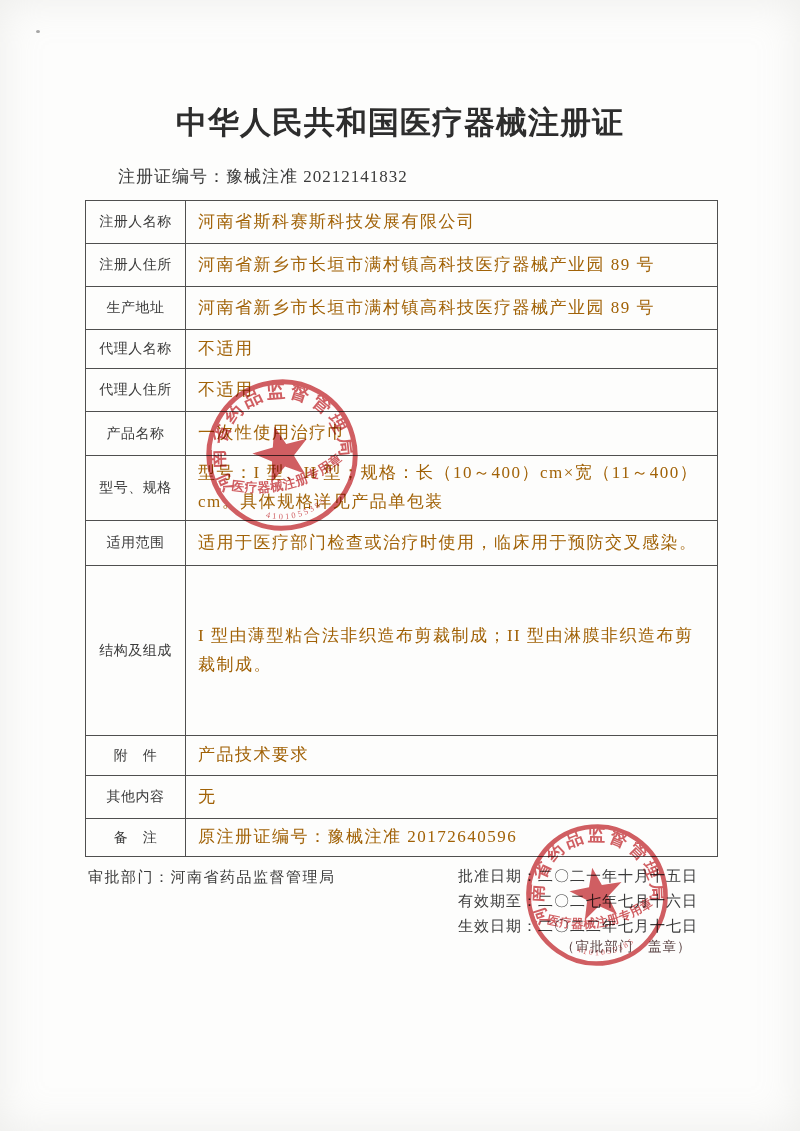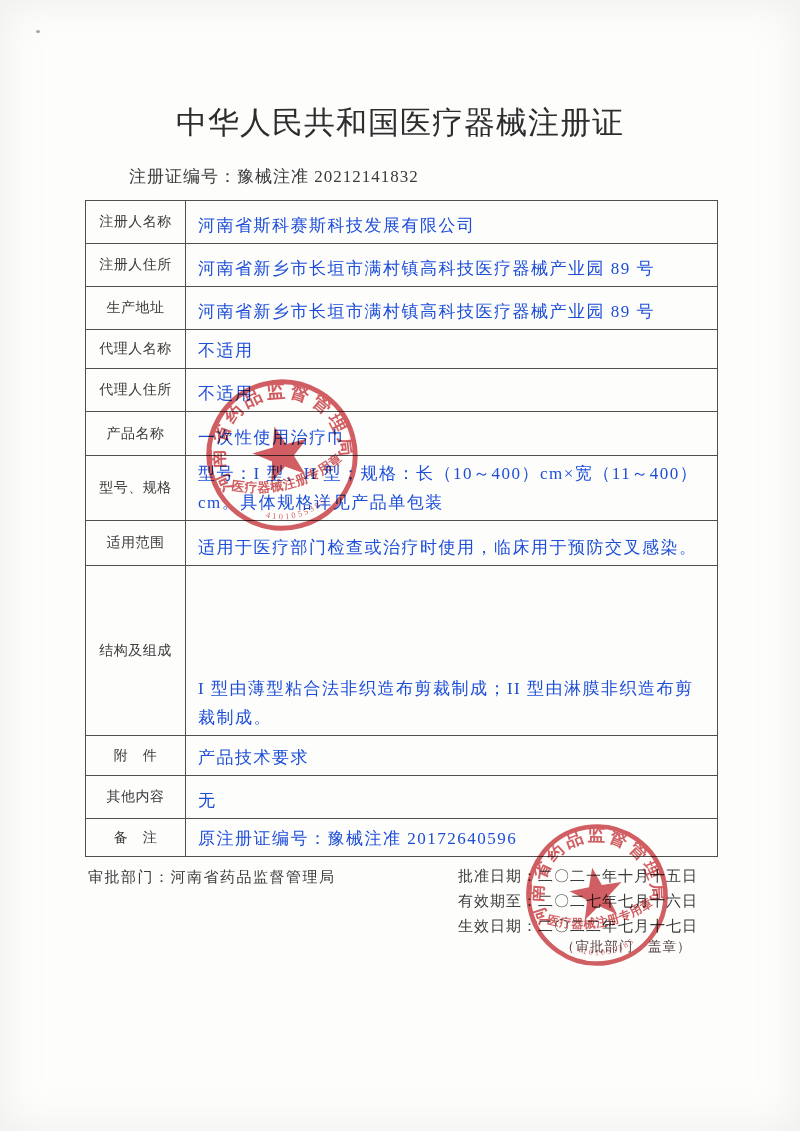--- a/index.html
+++ b/index.html
@@ -13,41 +13,41 @@
     position:absolute;inset:0;background:#fdfdfc;
     box-shadow:inset 0 0 40px rgba(190,190,188,.25);
     color:#3b3b3b;
   }
   .artifact-dot{
     position:absolute;left:36px;top:30px;width:4px;height:3px;
     background:#777;border-radius:50%;opacity:.65;
   }
   .doc-title{
     position:absolute;left:0;top:102px;width:100%;
-    text-align:center;font-size:31px;font-weight:normal;color:#2d2d2d;
+    text-align:center;font-size:31px;font-weight:bold;color:#2d2d2d;
     letter-spacing:1px;font-family:"Liberation Serif","DejaVu Serif",serif;
   }
   .cert-line{
-    position:absolute;left:118px;top:165px;font-size:17px;letter-spacing:1px;color:#3b3b3b;margin-left:11px;
+    position:absolute;left:118px;top:165px;font-size:17px;letter-spacing:1px;color:#3b3b3b;
   }
   .cert-table{
     position:absolute;left:85px;top:200px;width:631px;height:655px;
     border:1px solid #4f4f4f;box-sizing:content-box;
     display:flex;flex-direction:column;
   }
   .t-row{display:flex;box-sizing:border-box;border-bottom:1px solid #4f4f4f;}
   .t-row:last-child{border-bottom:none;}
   .t-label{
     width:100px;flex:0 0 100px;box-sizing:border-box;border-right:1px solid #4f4f4f;
     display:flex;align-items:center;justify-content:center;
     font-size:14px;letter-spacing:.5px;color:#3b3b3b;text-align:center;padding:0 2px;
   }
   .t-value{
-    flex:1;display:flex;align-items:flex-end;box-sizing:border-box;
-    padding:2px 8px 2px 12px;font-size:17px;letter-spacing:1.5px;line-height:1.7;color:#1d4ed8;
+    flex:1;display:flex;align-items:center;box-sizing:border-box;
+    padding:2px 8px 2px 12px;font-size:17px;letter-spacing:1.5px;line-height:1.7;color:#a16207;
   }
   .footer-dept{
     position:absolute;left:88px;top:868px;font-size:15px;letter-spacing:1.5px;color:#3b3b3b;
   }
   .footer-dates{
     position:absolute;left:458px;top:864px;font-size:15px;letter-spacing:1px;color:#3b3b3b;
   }
   .footer-dates .date-line{height:25px;line-height:25px;white-space:nowrap;}
   .seal-placeholder{
     position:absolute;left:543px;top:938px;font-size:13.5px;letter-spacing:1px;color:#5d4747;margin-left:18px;

